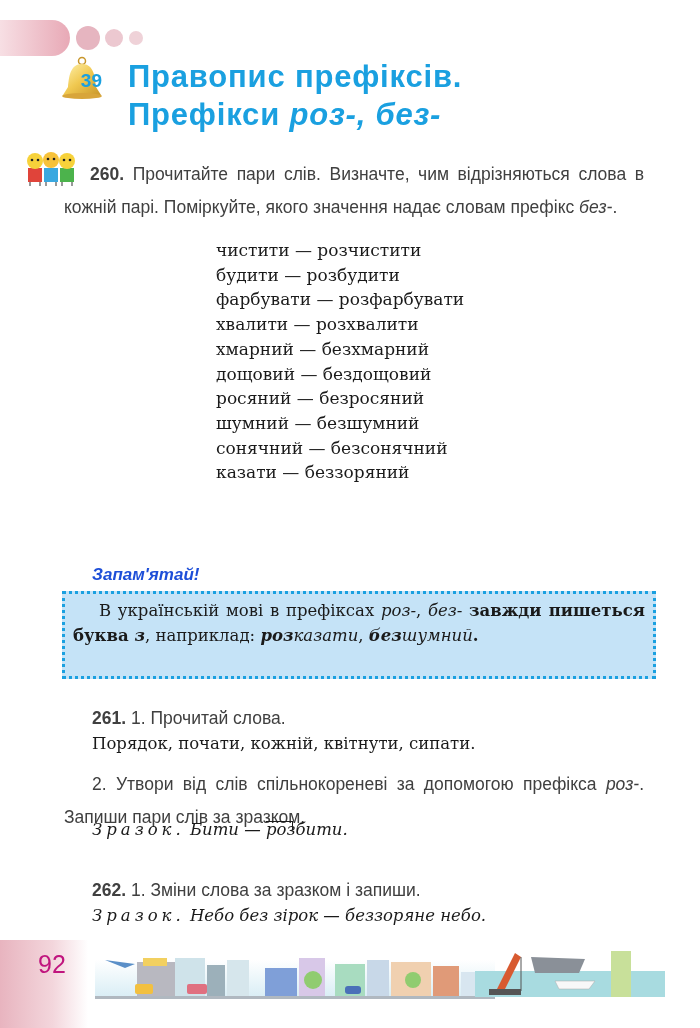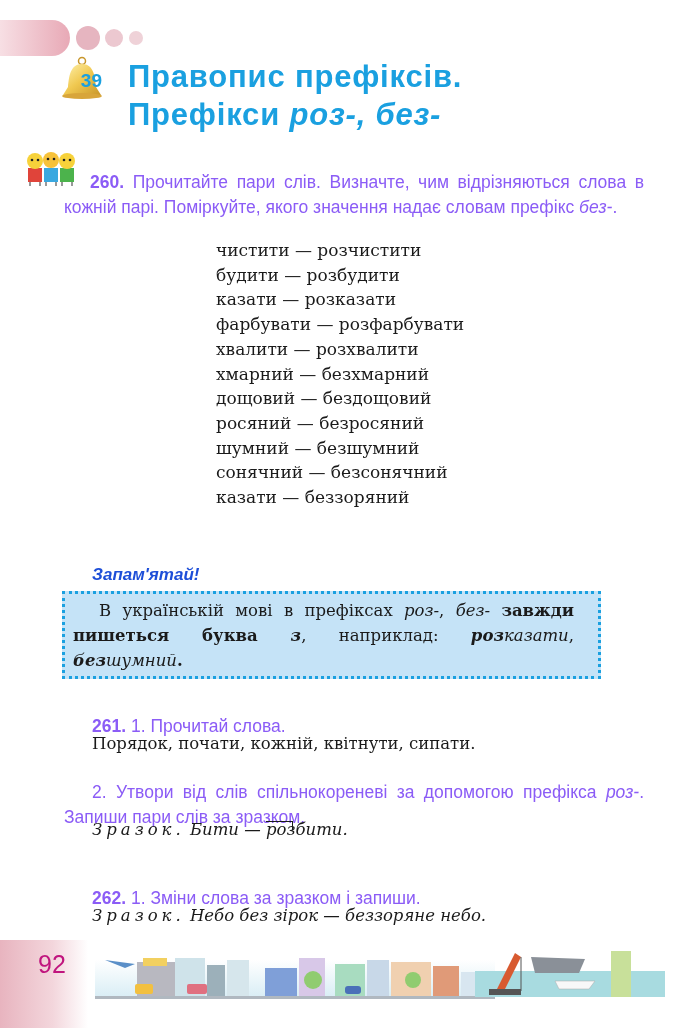--- a/index.html
+++ b/index.html
@@ -16,35 +16,35 @@
   .bell { position: absolute; left: 60px; top: 55px; width: 44px; height: 46px; }
   .lesson-num { position: absolute; left: 62px; top: 70px; width: 40px; text-align: right;
     font-weight: bold; font-size: 19px; color: #1aa0e0; }
 
   .title { position: absolute; left: 128px; top: 58px; font-weight: bold; font-size: 31px;
     line-height: 38px; color: #1aa0e0; letter-spacing: 0.8px; }
   .title .it { font-style: italic; text-align: right; }
 
   .kids { position: absolute; left: 24px; top: 150px; width: 60px; height: 36px; }
 
-  .para { position: absolute; left: 64px; width: 580px; font-size: 17.5px; line-height: 25px;
-    text-align: justify; color: #8b5cf6; margin-top: 12px; }
+  .para { position: absolute; left: 64px; width: 580px; font-size: 17.5px; line-height: 33px;
+    text-align: justify; color: #404040; }
   .num { font-weight: bold; }
   .it { font-style: italic; }
 
   .p260 { top: 158px; text-indent: 26px; }
 
   .word-list { position: absolute; left: 216px; top: 238px; font-family: "DejaVu Serif", serif;
     font-size: 17px; line-height: 24.7px; color: #1a1a1a; list-style: none; }
 
   .remember { position: absolute; left: 92px; top: 565px; font-weight: bold; font-style: italic;
     font-size: 17px; color: #1d4ed8; }
 
-  .rule-box { position: absolute; left: 62px; top: 591px; width: 539px; height: 88px;
-    background: #c5e3f7; border: 3px dotted #1aa0e0; padding: 4px 24px 0 8px;
+  .rule-box { position: absolute; left: 62px; top: 591px; width: 594px; height: 88px;
+    background: #c5e3f7; border: 3px dotted #1aa0e0; padding: 4px 8px 0 8px;
     font-family: "DejaVu Serif", serif; font-size: 16.5px; line-height: 25px; text-align: justify; }
   .rule-box .indent { display: inline-block; width: 26px; }
   .b { font-weight: bold; }
 
   .p261a { top: 702px; left: 92px; width: 560px; }
   .serif-line { position: absolute; font-family: "DejaVu Serif", serif; font-size: 16.5px; }
   .s261 { left: 92px; top: 734px; }
   .p261b { top: 768px; text-indent: 28px; }
   .sample1 { left: 92px; top: 820px; font-style: italic; }
   .sample1 .spaced { letter-spacing: 4px; }
@@ -111,21 +111,20 @@
     <line x1="32" y1="32" x2="32" y2="36" stroke="#333"></line>
   <line x1="38" y1="32" x2="38" y2="36" stroke="#333"></line>
     <line x1="48" y1="32" x2="48" y2="36" stroke="#333"></line>
 </svg>
 
 <p class="para p260"><span class="num">260.</span><span> Прочитайте пари слів. Визначте, чим відрізняються слова в кожній парі. Поміркуйте, якого значення надає словам префікс </span><span class="it">без-</span><span>.</span></p>
 
 <ul class="word-list">
   <li>чистити — розчистити</li>
   <li>будити — розбудити</li>
-  <li>казати — розказати</li>
   <li>фарбувати — розфарбувати</li>
   <li>хвалити — розхвалити</li>
   <li>хмарний — безхмарний</li>
   <li>дощовий — бездощовий</li>
   <li>росяний — безросяний</li>
   <li>шумний — безшумний</li>
   <li>сонячний — безсонячний</li>
   <li>казати — беззоряний</li>
 </ul>
 

